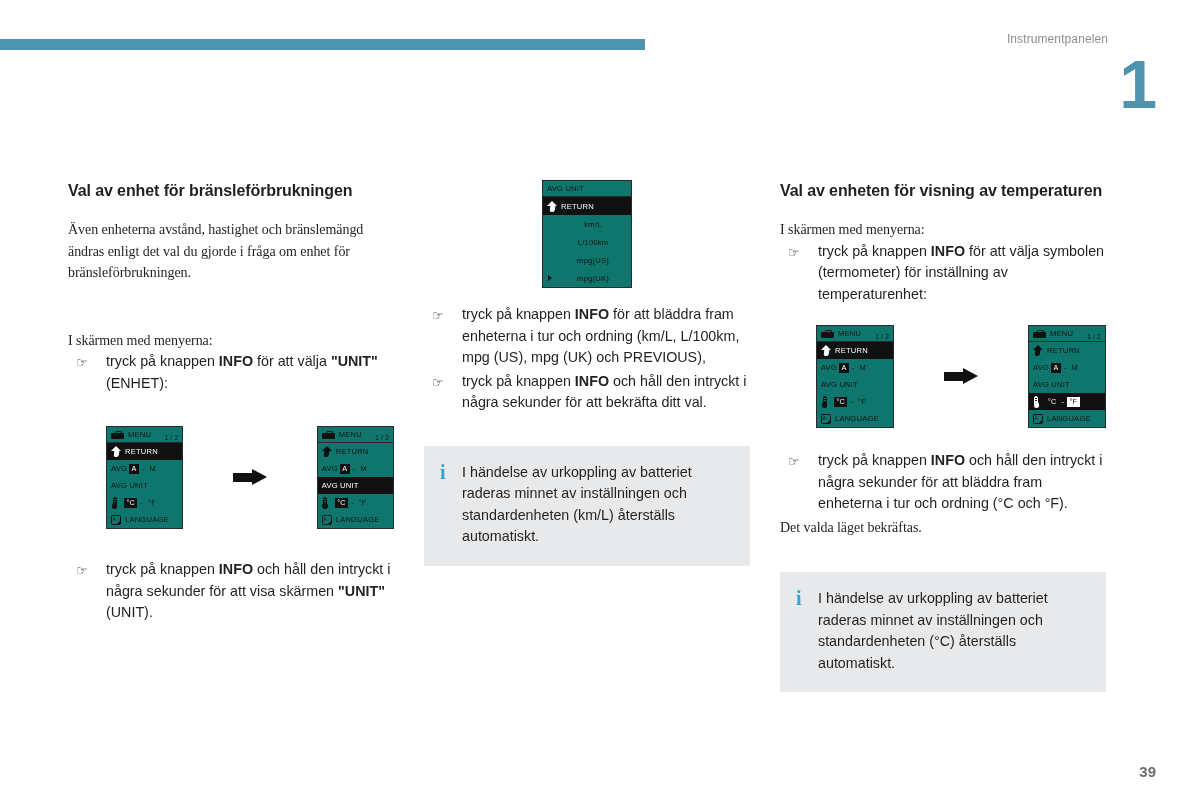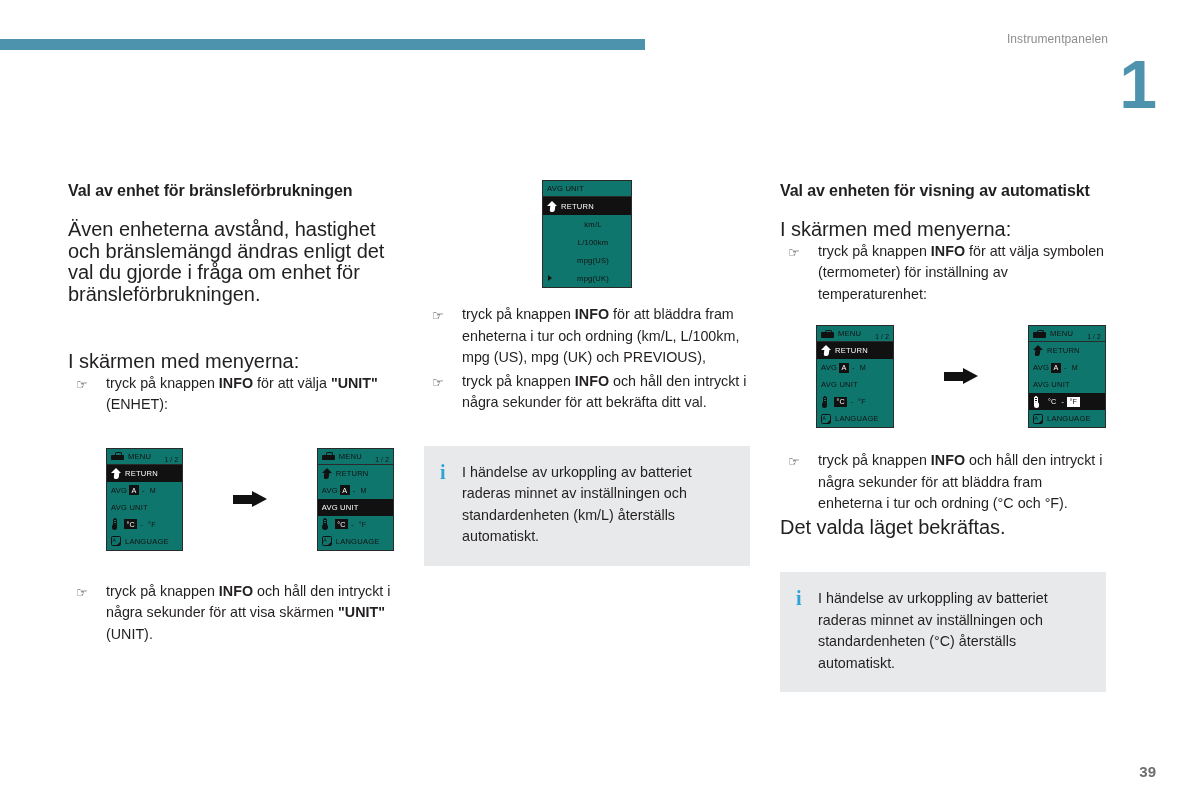--- a/index.html
+++ b/index.html
@@ -57,24 +57,25 @@
 
   h2.section-title {
     font-size: 16px;
     font-weight: bold;
     line-height: 21px;
     margin: 0 0 18px 0;
     letter-spacing: -0.1px;
   }
 
   p.body-text {
-    font-size: 20px;
+    font-size: 14px;
     line-height: 21.5px;
     margin: 0;
     letter-spacing: -0.05px;
+    font-family: Liberation Serif, serif;
   }
   .spacer-md { height: 30px; }
   .spacer-lg { height: 46px; }
 
   
   ul.hand-list {
     list-style: none;
     margin: 0;
     padding: 0;
   }
@@ -492,21 +493,21 @@
   <div style="height:30px;"></div>
 
   <div class="note">
     <span class="i-icon">i</span>
     <span class="note-text">I händelse av urkoppling av batteriet raderas minnet av inställningen och standardenheten (km/L) återställs automatiskt.</span>
   </div>
 </div>
 
 <div class="col col-right">
 
-  <h2 class="section-title">Val av enheten för visning av automatiskt</h2>
+  <h2 class="section-title">Val av enheten för visning av temperaturen</h2>
 
   <p class="body-text">I skärmen med menyerna:</p>
 
   <ul class="hand-list">
     <li>
       <span class="hand">☞</span>
       <span>tryck på knappen </span><span class="bold">INFO</span><span> för att välja symbolen (termometer) för inställning av temperaturenhet:</span>
     </li>
   </ul>
 

